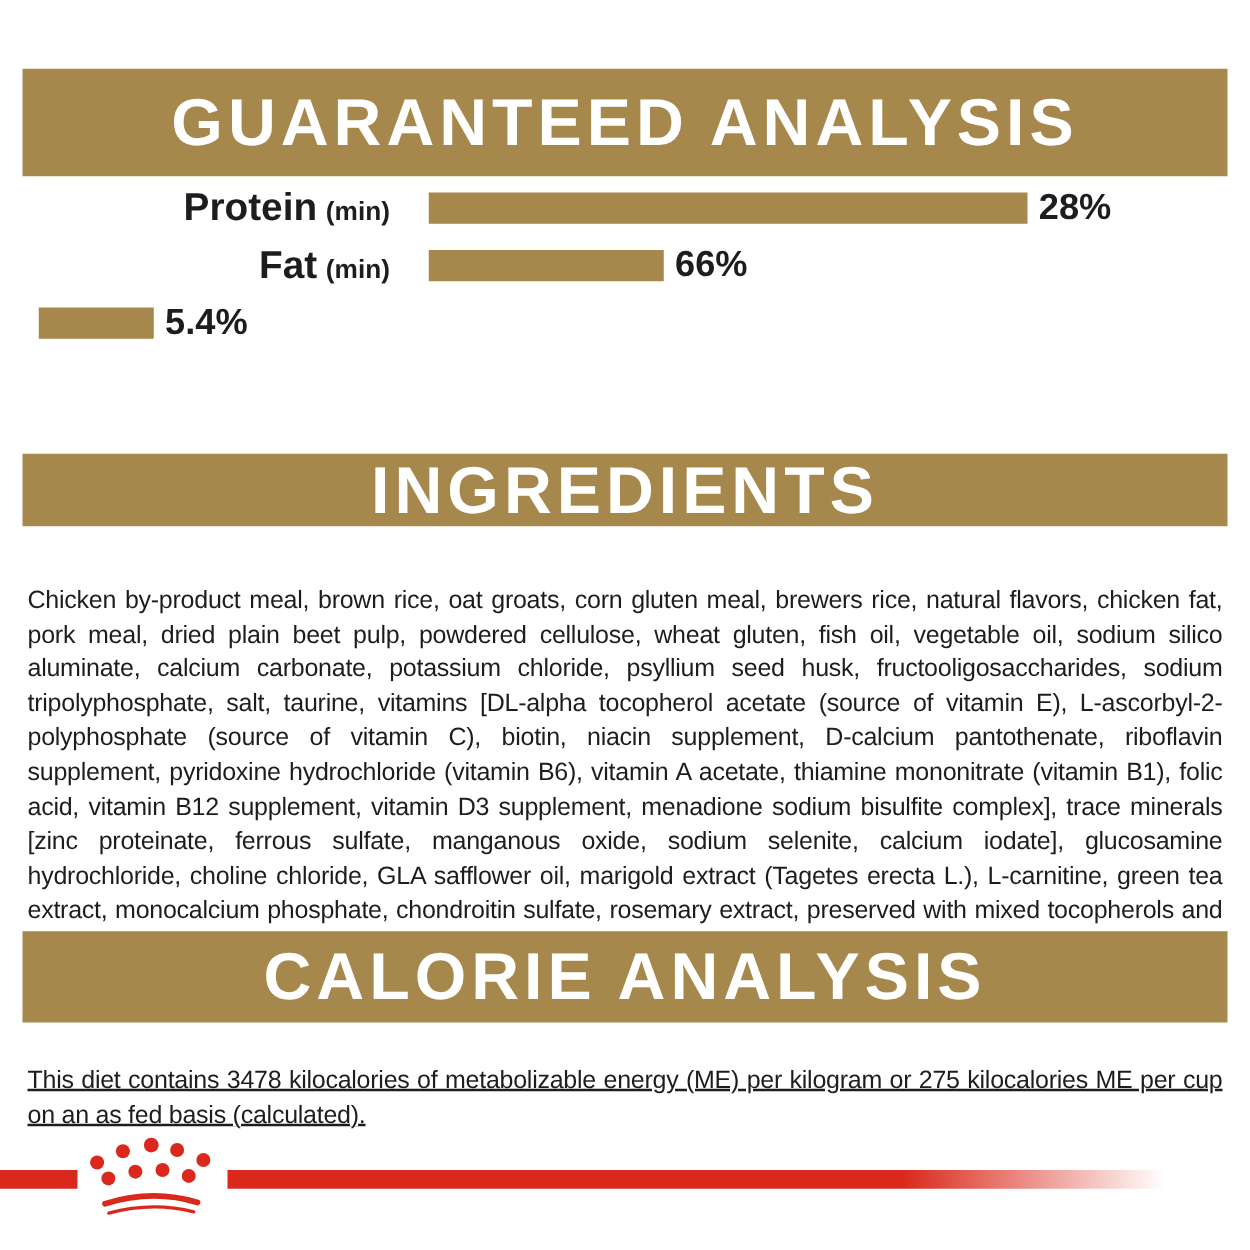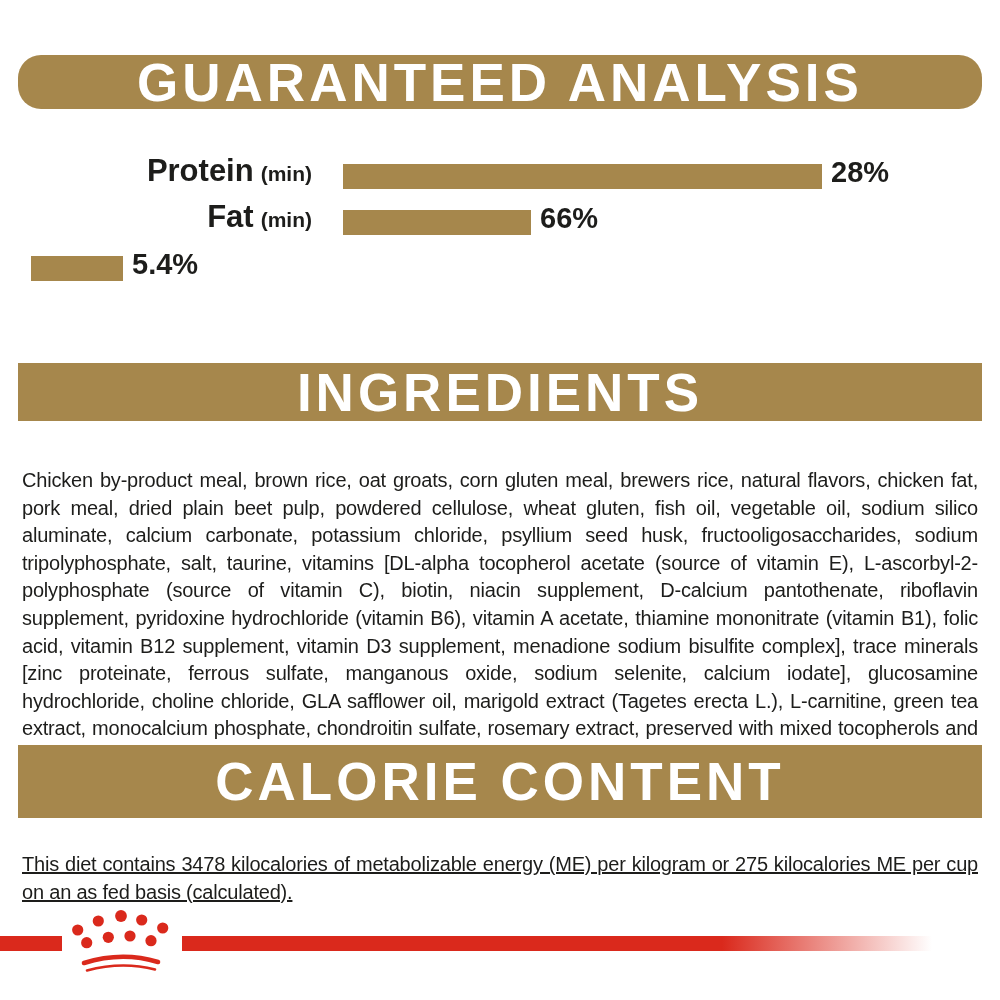--- a/index.html
+++ b/index.html
@@ -19,33 +19,33 @@
     background: var(--gold, #A6874C);
     color: #ffffff;
     display: flex;
     align-items: center;
     justify-content: center;
     font-weight: bold;
     font-size: 53px;
     letter-spacing: 4px;
     white-space: nowrap;
   }
-  #ga-header  { top: 55px;  height: 54px; border-radius: 23px; }
+  #ga-header  { top: 55px;  height: 86px; }
   #ing-header { top: 363px; height: 58px; }
   #cal-header { top: 745px; height: 73px; }
 
   .ga-chart {
     position: absolute;
     top: 143px;
     left: 0;
     width: 1000px;
   }
   .ga-row {
     display: flex;
-    align-items: flex-end;
+    align-items: center;
     height: 46px;
   }
   .ga-label {
     width: 312px;
     text-align: right;
     font-weight: bold;
     font-size: 31px;
     white-space: nowrap;
     color: #1d1d1b;
   }
@@ -131,21 +131,21 @@
 
   </div>
 
   <div class="gold-bar" id="ing-header">
     <span>INGREDIENTS</span>
   </div>
 
   <p class="para" id="ingredients-text">Chicken by-product meal, brown rice, oat groats, corn gluten meal, brewers rice, natural flavors, chicken fat, pork meal, dried plain beet pulp, powdered cellulose, wheat gluten, fish oil, vegetable oil, sodium silico aluminate, calcium carbonate, potassium chloride, psyllium seed husk, fructooligosaccharides, sodium tripolyphosphate, salt, taurine, vitamins [DL-alpha tocopherol acetate (source of vitamin E), L-ascorbyl-2-polyphosphate (source of vitamin C), biotin, niacin supplement, D-calcium pantothenate, riboflavin supplement, pyridoxine hydrochloride (vitamin B6), vitamin A acetate, thiamine mononitrate (vitamin B1), folic acid, vitamin B12 supplement, vitamin D3 supplement, menadione sodium bisulfite complex], trace minerals [zinc proteinate, ferrous sulfate, manganous oxide, sodium selenite, calcium iodate], glucosamine hydrochloride, choline chloride, GLA safflower oil, marigold extract (Tagetes erecta L.), L-carnitine, green tea extract, monocalcium phosphate, chondroitin sulfate, rosemary extract, preserved with mixed tocopherols and citric acid.</p>
 
   <div class="gold-bar" id="cal-header">
-    <span>CALORIE CONTENT</span>
+    <span>CALORIE ANALYSIS</span>
   </div>
 
   <p class="para" id="calorie-text">This diet contains 3478 kilocalories of metabolizable energy (ME) per kilogram or 275 kilocalories ME per cup on an as fed basis (calculated).</p>
 
   <div class="band band-left"></div>
 
   <svg class="crown" viewBox="0 0 132 80" xmlns="http://www.w3.org/2000/svg" aria-hidden="true">
 
     <circle cx="19.7" cy="35" r="5.6" fill="currentColor"></circle>
     <circle cx="40.3" cy="26" r="5.6" fill="currentColor"></circle>

